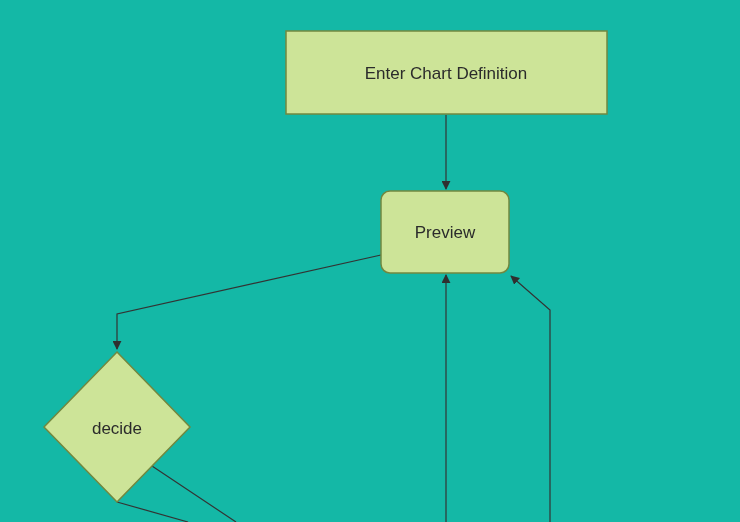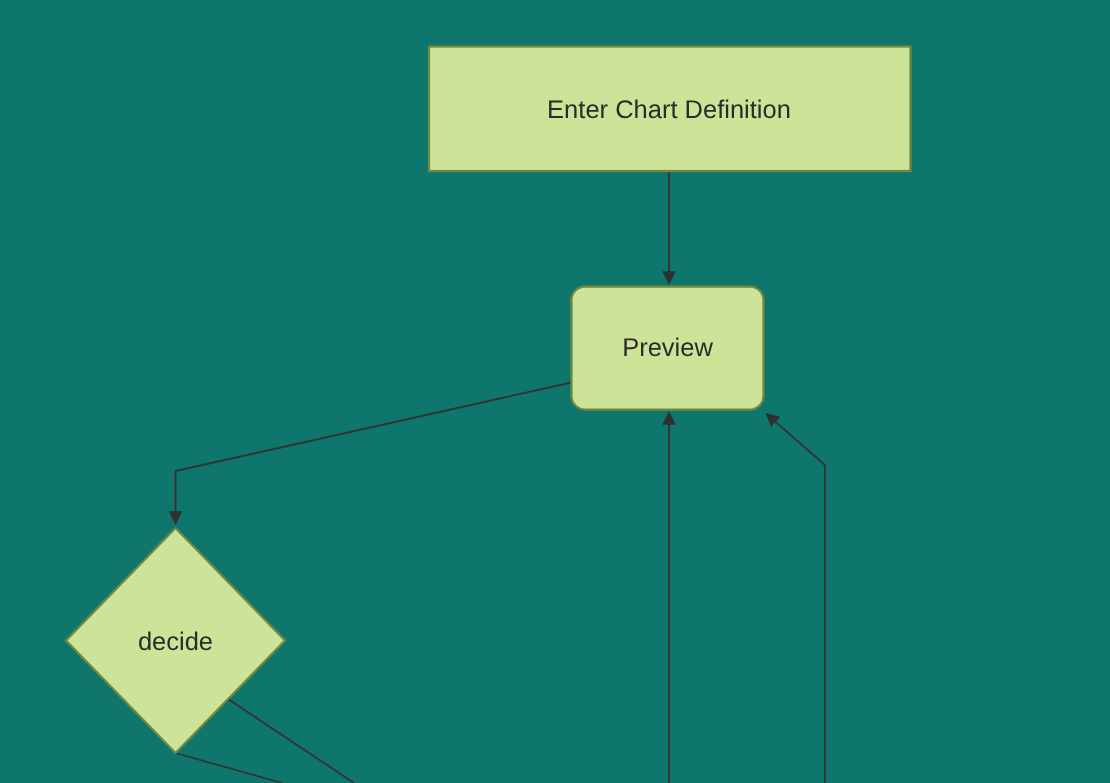--- a/index.html
+++ b/index.html
@@ -5,21 +5,21 @@
   html, body {
     margin: 0;
     padding: 0;
     background: #ffffff;
     font-family: "Liberation Sans", "DejaVu Sans", sans-serif;
   }
   .canvas {
     position: relative;
     width: 740px;
     height: 522px;
-    background: #0f766e;
+    background: #14b8a6;
     overflow: hidden;
   }
   svg { display: block; }
   .edge {
     fill: none;
     stroke: #333333;
     stroke-width: 1.2;
   }
   .node-shape {
     fill: #cde498;

